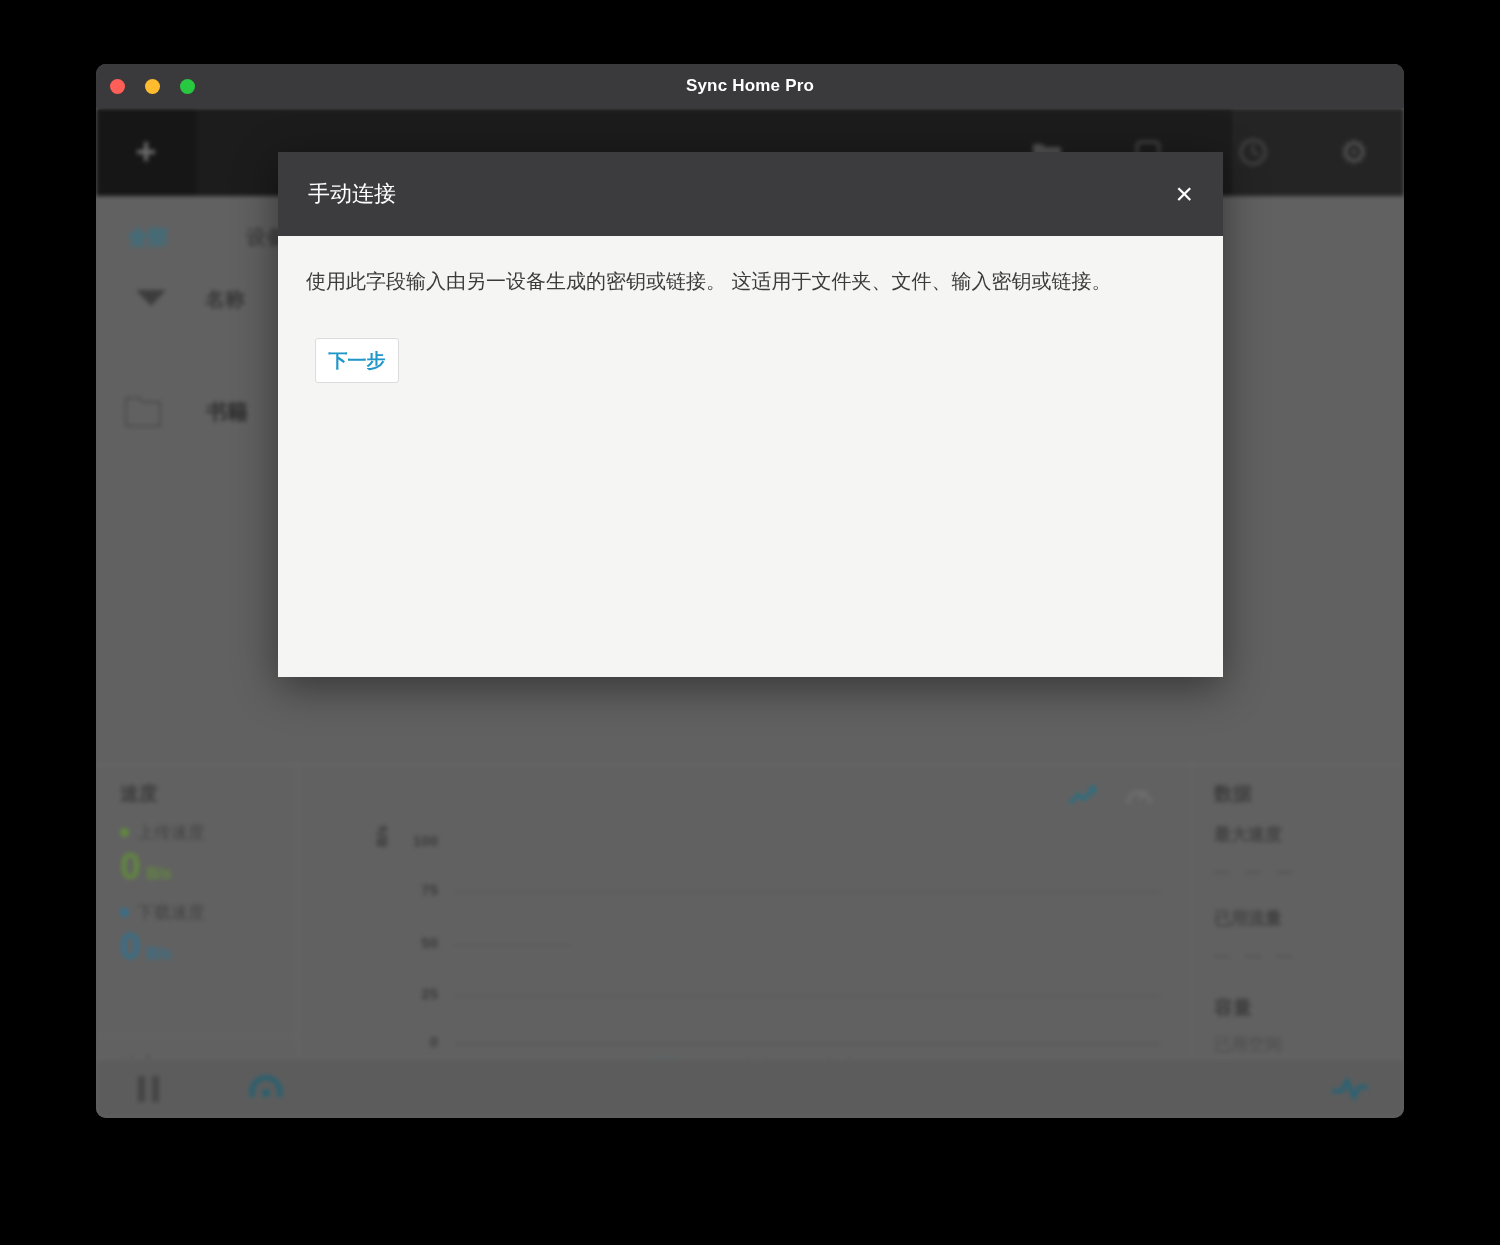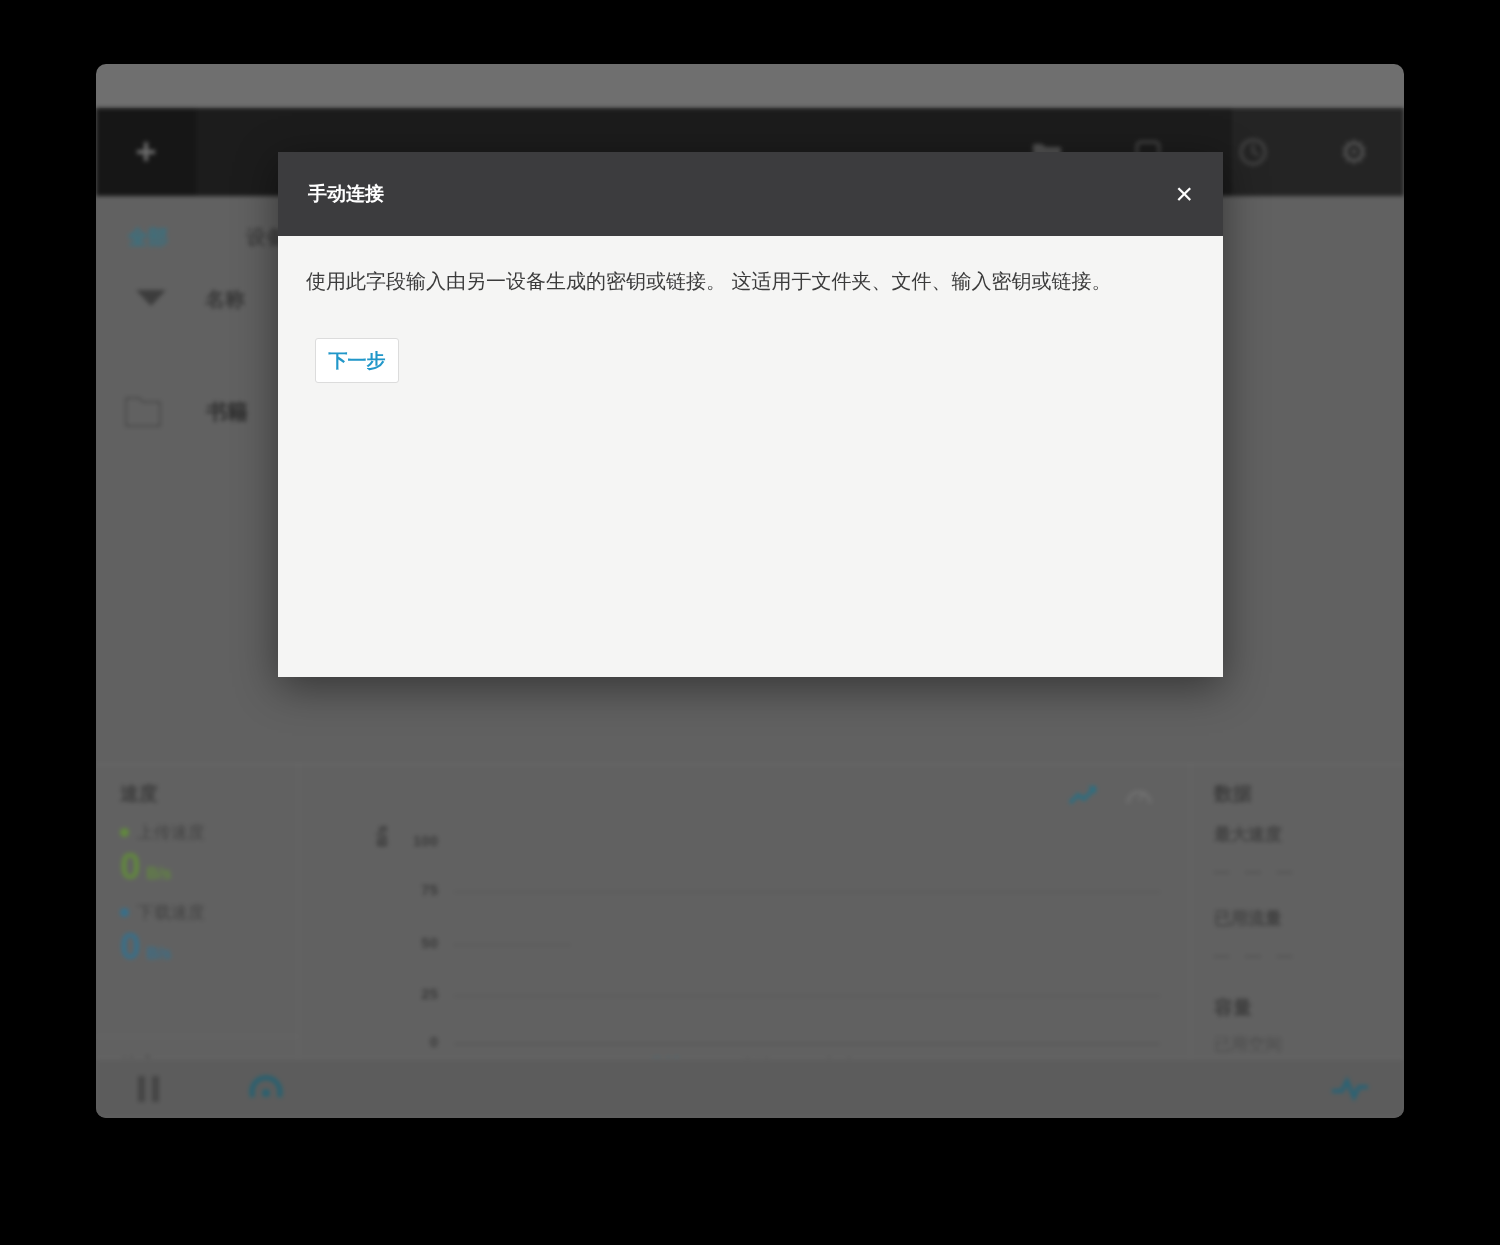--- a/index.html
+++ b/index.html
@@ -82,34 +82,42 @@
   .bottombar { position:absolute; left:0; bottom:0; width:100%; height:60px; background:#696969; border-top:1px solid #7b7b7b; }
   .pause-ic { position:absolute; left:42px; top:17px; width:22px; height:26px; display:flex; gap:7px; }
   .pause-ic div { width:7px; height:26px; background:#4f4f4f; border-radius:1px; }
   .gauge-ic { position:absolute; left:152px; top:12px; }
   .pulse-ic { position:absolute; right:34px; top:16px; }
 
   
   .overlay-shade { position:absolute; inset:44px 0 0 0; background:rgba(0,0,0,.12); z-index:20; }
   .modal { position:absolute; left:182px; top:88px; width:945px; height:525px; z-index:40; box-shadow:0 10px 40px rgba(0,0,0,.45); }
   .modal-header { height:84px; background:#3c3c3e; display:flex; align-items:center; padding:0 30px; }
-  .modal-title { color:#fff; font-size:19px; font-weight:bold; flex:1; }
+  .modal-title { color:#fff; font-size:22px; font-weight:normal; flex:1; }
   .modal-close { color:#fff; font-size:30px; line-height:1; cursor:pointer; font-weight:normal; }
   .modal-body { height:441px; background:#f5f5f4; padding:30px 28px 0 28px; }
   .modal-desc { font-size:20px; color:#3b3b3b; line-height:30px; max-width:892px; }
   .input-row { margin-top:42px; display:flex; align-items:stretch; }
   .key-input { width:800px; height:45px; border:2px solid #36b3d9; border-radius:2px; background:#fff; padding:0 14px; font-size:19px; color:#333; outline:none; font-family:"Liberation Sans","DejaVu Sans",sans-serif; }
   .key-input::placeholder { color:#b3b3b3; }
   .next-btn { margin-left:9px; width:84px; height:45px; background:#fff; border:1px solid #dcdcdc; border-radius:3px; font-size:19px; font-weight:bold; color:#2197c9; cursor:pointer; font-family:"Liberation Sans","DejaVu Sans",sans-serif; }
 </style>
 </head>
 <body>
 
 <div class="window">
 
+  <div class="titlebar">
+    <div class="traffic">
+      <div class="light red"></div>
+      <div class="light yellow"></div>
+      <div class="light green"></div>
+    </div>
+    <div class="win-title">Sync Home Pro</div>
+  </div>
 
   <div class="app-body">
 
     <div class="toolbar">
       <div class="right-zone"></div>
       <div class="add-btn">
         <span class="plus-glyph">+</span>
       </div>
       <div class="tb-icon tb-folder">
         <svg width="30" height="24" viewBox="0 0 30 24">

